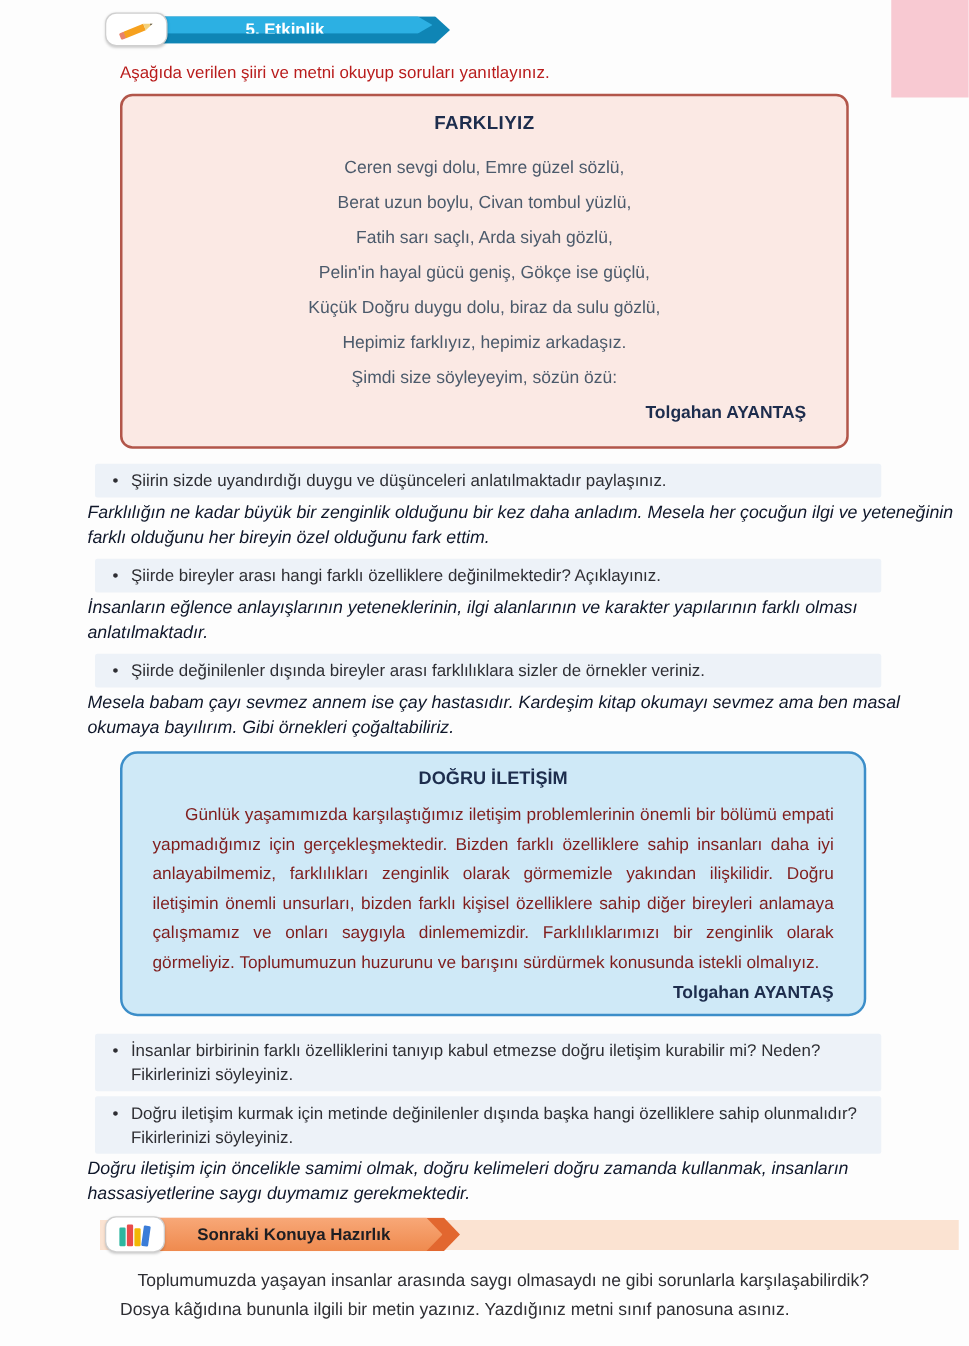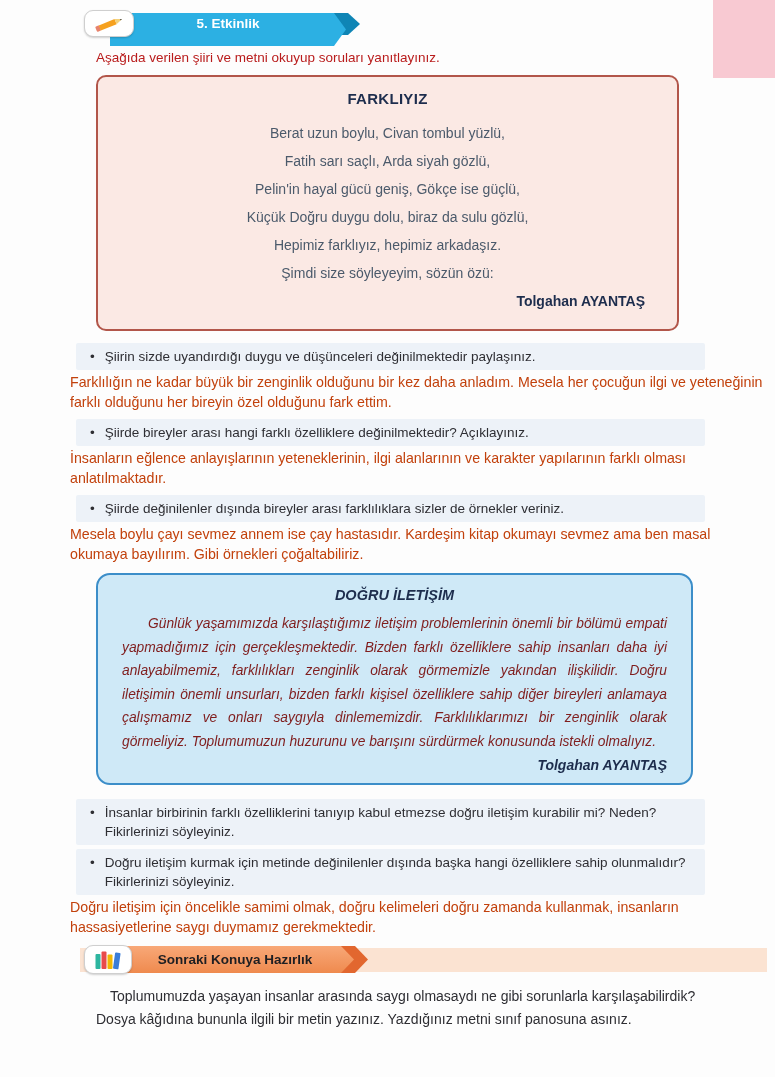--- a/index.html
+++ b/index.html
@@ -23,21 +23,21 @@
     display:flex; align-items:center; justify-content:center;
     box-shadow:0 1px 2px rgba(0,0,0,.18);
   }
   .activity-header .badge { left:8px; }
   .ribbon-dark {
     position:absolute; left:34px; top:3px; width:250px; height:22px; background:#0f85b5;
     clip-path:polygon(0 0, calc(100% - 12px) 0, 100% 50%, calc(100% - 12px) 100%, 0 100%);
     z-index:1;
   }
   .ribbon {
-    position:absolute; left:34px; top:3px; width:236px; height:33px; background:#2cb0e3;
+    position:absolute; left:34px; top:3px; width:236px; height:14px; background:#2cb0e3;
     clip-path:polygon(0 0, calc(100% - 12px) 0, 100% 50%, calc(100% - 12px) 100%, 0 100%);
     z-index:2; color:#fff; font-weight:bold; font-size:13.5px; line-height:22px; text-align:center;
   }
 
   .intro { margin:10px 4px 10px 20px; font-size:13.5px; color:#b91c1c; }
 
   
   .poem-box {
     margin:4px 26px 12px 20px; background:#fbe9e4; border:2px solid #b2564a;
     border-radius:10px; padding:13px 20px 20px; text-align:center;
@@ -45,26 +45,26 @@
   .poem-title { font-size:15px; font-weight:bold; color:#1d2d4d; margin-bottom:12px; letter-spacing:.3px; }
   .poem-line { font-size:14px; color:#4b5a6b; line-height:28px; }
   .poem-author { text-align:right; font-weight:bold; color:#1d2d4d; font-size:14px; margin-top:6px; padding-right:12px; }
 
   
   .question {
     display:flex; gap:10px; background:#edf2f8; padding:4px 10px 4px 14px;
     margin:4px 0 2px; font-size:13.5px; line-height:19px; align-items:flex-start; border-radius:2px;
   }
   .bullet { flex:0 0 auto; }
-  .answer { color:#c2410c; font-size:14.2px; line-height:19.5px; margin:3px -58px 7px -6px; }
+  .answer { color:#0f172a; font-size:14.2px; line-height:19.5px; margin:3px -58px 7px -6px;font-style:italic; }
 
   
   .reading-box {
     margin:9px 12px 14px 20px; background:#cfe9f7; border:2px solid #3c8ec9;
-    border-radius:14px; padding:12px 24px 10px;font-style:italic;
+    border-radius:14px; padding:12px 24px 10px;
   }
   .reading-title { text-align:center; font-size:14.5px; font-weight:bold; color:#1d2d4d; margin-bottom:9px; }
   .reading-body { font-size:13.8px; line-height:23.5px; color:#7f1d1d; text-align:justify; text-indent:26px; }
   .reading-author { text-align:right; font-weight:bold; font-size:14px; color:#1d2d4d; margin-top:4px; }
 
   
   .next-header { position:relative; height:32px; margin:0 -70px 6px -76px; }
   .next-band { position:absolute; left:80px; right:8px; top:4px; height:24px; background:#fbe3d2; }
   .next-header .badge { left:84px; top:1px; width:48px; height:29px; }
   .next-ribbon-dark {
@@ -100,46 +100,47 @@
         <polygon points="24,6.5 31,9.2 24,12" fill="#f3d17c"></polygon>
         <polygon points="29,8.4 31,9.2 29,10" fill="#555555"></polygon>
       </svg>
     </div>
   </div>
 
   <p class="intro">Aşağıda verilen şiiri ve metni okuyup soruları yanıtlayınız.</p>
 
   <div class="poem-box">
     <h3 class="poem-title">FARKLIYIZ</h3>
+    <div class="poem-line">Ceren sevgi dolu, Emre güzel sözlü,</div>
     <div class="poem-line">Berat uzun boylu, Civan tombul yüzlü,</div>
     <div class="poem-line">Fatih sarı saçlı, Arda siyah gözlü,</div>
     <div class="poem-line">Pelin'in hayal gücü geniş, Gökçe ise güçlü,</div>
     <div class="poem-line">Küçük Doğru duygu dolu, biraz da sulu gözlü,</div>
     <div class="poem-line">Hepimiz farklıyız, hepimiz arkadaşız.</div>
     <div class="poem-line">Şimdi size söyleyeyim, sözün özü:</div>
     <div class="poem-author">Tolgahan AYANTAŞ</div>
   </div>
 
   <div class="question">
     <span class="bullet">•</span>
-    <span>Şiirin sizde uyandırdığı duygu ve düşünceleri değinilmektedir paylaşınız.</span>
+    <span>Şiirin sizde uyandırdığı duygu ve düşünceleri anlatılmaktadır paylaşınız.</span>
   </div>
   <p class="answer">Farklılığın ne kadar büyük bir zenginlik olduğunu bir kez daha anladım. Mesela her çocuğun ilgi ve yeteneğinin farklı olduğunu her bireyin özel olduğunu fark ettim.</p>
 
   <div class="question">
     <span class="bullet">•</span>
     <span>Şiirde bireyler arası hangi farklı özelliklere değinilmektedir? Açıklayınız.</span>
   </div>
   <p class="answer">İnsanların eğlence anlayışlarının yeteneklerinin, ilgi alanlarının ve karakter yapılarının farklı olması anlatılmaktadır.</p>
 
   <div class="question">
     <span class="bullet">•</span>
     <span>Şiirde değinilenler dışında bireyler arası farklılıklara sizler de örnekler veriniz.</span>
   </div>
-  <p class="answer">Mesela boylu çayı sevmez annem ise çay hastasıdır. Kardeşim kitap okumayı sevmez ama ben masal okumaya bayılırım. Gibi örnekleri çoğaltabiliriz.</p>
+  <p class="answer">Mesela babam çayı sevmez annem ise çay hastasıdır. Kardeşim kitap okumayı sevmez ama ben masal okumaya bayılırım. Gibi örnekleri çoğaltabiliriz.</p>
 
   <div class="reading-box">
     <h3 class="reading-title">DOĞRU İLETİŞİM</h3>
     <p class="reading-body">Günlük yaşamımızda karşılaştığımız iletişim problemlerinin önemli bir bölümü empati yapmadığımız için gerçekleşmektedir. Bizden farklı özelliklere sahip insanları daha iyi anlayabilmemiz, farklılıkları zenginlik olarak görmemizle yakından ilişkilidir. Doğru iletişimin önemli unsurları, bizden farklı kişisel özelliklere sahip diğer bireyleri anlamaya çalışmamız ve onları saygıyla dinlememizdir. Farklılıklarımızı bir zenginlik olarak görmeliyiz. Toplumumuzun huzurunu ve barışını sürdürmek konusunda istekli olmalıyız.</p>
     <div class="reading-author">Tolgahan AYANTAŞ</div>
   </div>
 
   <div class="question">
     <span class="bullet">•</span>
     <span>İnsanlar birbirinin farklı özelliklerini tanıyıp kabul etmezse doğru iletişim kurabilir mi? Neden? Fikirlerinizi söyleyiniz.</span>

